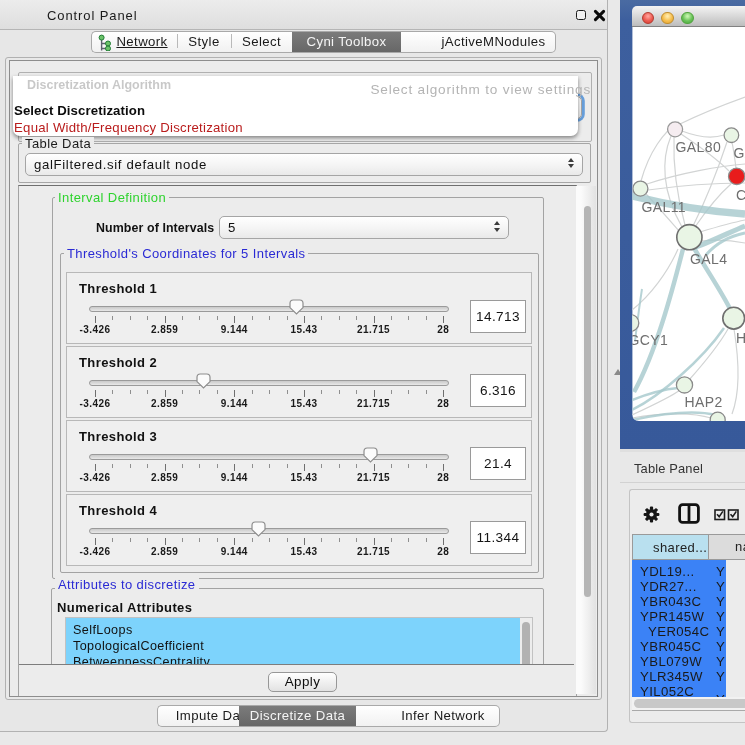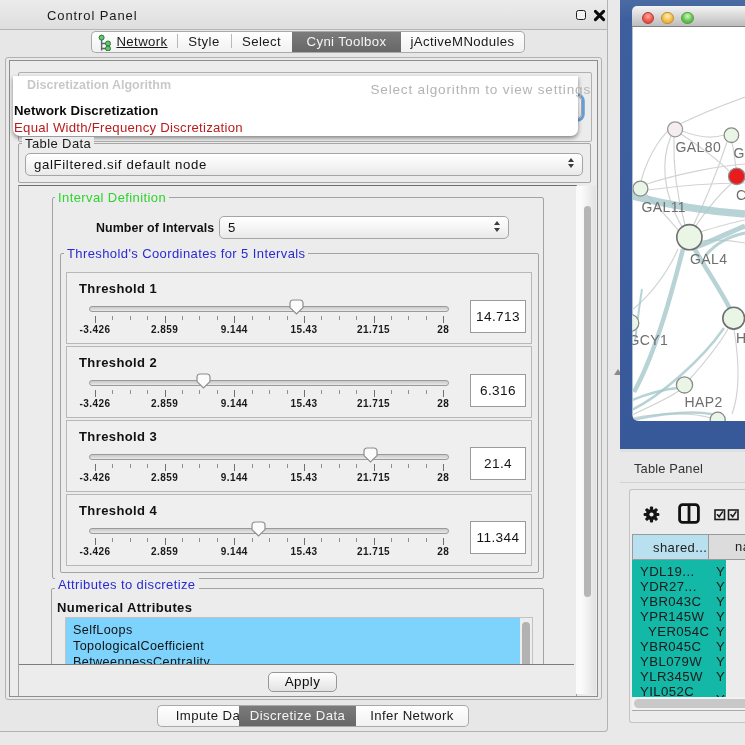--- a/index.html
+++ b/index.html
@@ -24,21 +24,21 @@
 <div class="abs" style="left:5px;top:57px;width:595px;height:641px;background:#e9e9e9;border:1px solid #b1b1b1;border-radius:3px;"></div>
 
 <div class="abs" style="left:9px;top:60px;width:587px;height:635px;background:#ececec;border:1px solid #8d8d8d;"></div>
 
 <style>
  .seg{position:absolute;top:0;height:20px;line-height:20px;text-align:center;
       font-size:13.2px;color:#1a1a1a;background:linear-gradient(180deg,#ffffff,#f1f1f1);
       border-top:1px solid #a9a9a9;border-bottom:1px solid #a9a9a9;}
  .seg.dark{background:linear-gradient(180deg,#7b7b7b,#676767);color:#f5f5f5;}
  .seg.first{border-left:1px solid #a9a9a9;border-radius:5px 0 0 5px;}
- .seg.last{border-right:1px solid #a9a9a9;border-radius:0 5px 5px 0;}
+ .seg.last{border-right:1px solid #a9a9a9;border-radius:0 5px 5px 0;padding-left:31px;}
  .segsep{position:absolute;top:3px;height:14px;width:1px;background:#b9b9b9;}
 </style>
 <div class="abs" id="toptabs" style="left:91px;top:31px;height:22px;">
   <div class="seg first" style="left:0;width:86px;text-decoration:underline;">
     <svg style="position:absolute;left:6px;top:2px;" width="14" height="17" viewBox="0 0 14 17">
       <path d="M3.6 4 L3.6 16.5 M3.6 9.5 L9.5 9.5 M3.6 14.5 L9.5 14.5" stroke="#5c616e" stroke-width="1.4" fill="none"></path>
       <circle cx="3.6" cy="3.6" r="2.5" fill="#6cc26a" stroke="#1f7c33" stroke-width="1"></circle>
       <circle cx="10" cy="9.5" r="2.5" fill="#6cc26a" stroke="#1f7c33" stroke-width="1"></circle>
       <circle cx="10" cy="14.5" r="2.5" fill="#6cc26a" stroke="#1f7c33" stroke-width="1"></circle>
     </svg>
@@ -62,21 +62,21 @@
  .spin .dn{width:0;height:0;border-left:3.5px solid transparent;border-right:3.5px solid transparent;border-top:4.5px solid #3c3c3c;}
  .grouptitle{position:absolute;background:#ececec;padding:0 3px;font-size:13px;line-height:13px;white-space:nowrap;}
 </style>
 
 <div class="abs" style="left:18px;top:72px;width:572px;height:68px;border:1px solid #b0b0b0;border-radius:2px;"></div>
 
 <div class="combo" style="left:25px;top:96px;width:555px;height:21px;box-shadow:0 0 0 2.8px rgba(80,145,215,0.85);"></div>
 
 <div class="abs" style="left:13px;top:76px;width:565px;height:60px;background:#ffffff;border-radius:0 0 7px 7px;box-shadow:0 2px 4px rgba(0,0,0,0.45);"></div>
 <div class="abs nowrap" style="left:24px;top:82px;width:567px;text-align:right;font-size:13.6px;letter-spacing:0.8px;color:#b4b4b4;">Select algorithm to view settings</div>
-<div class="abs nowrap" style="left:14px;top:103px;font-size:13.2px;letter-spacing:0.1px;font-weight:bold;color:#0c0c0c;">Network Discretization</div>
+<div class="abs nowrap" style="left:14px;top:103px;font-size:13.2px;letter-spacing:0.1px;font-weight:bold;color:#0c0c0c;">Select Discretization</div>
 <div class="abs nowrap" style="left:14px;top:120px;font-size:13.2px;letter-spacing:0.25px;color:#b91c1c;">Equal Width/Frequency Discretization</div>
 
 <div class="abs nowrap" style="left:27px;top:78px;font-size:12.5px;letter-spacing:0px;font-weight:bold;color:rgba(95,95,95,0.34);">Discretization Algorithm</div>
 
 <div class="abs" style="left:18px;top:143px;width:571px;height:38px;border:1px solid #a6a6a6;border-radius:2px;"></div>
 <div class="grouptitle" style="left:22px;top:137px;color:#1b1b1b;">Table Data</div>
 <div class="combo" style="left:25px;top:152.5px;width:556px;height:21px;">
   <div class="ctxt">galFiltered.sif default node</div>
   <div class="spin" style="top:4px;">
       <div class="up"></div>
@@ -310,21 +310,21 @@
   <path d="M3 6.2 L5.2 8.6 L8.8 3.4" fill="none" stroke="#1d1d1d" stroke-width="1.6"></path>
   <rect x="14.5" y="2" width="9.5" height="9.5" fill="none" stroke="#1d1d1d" stroke-width="1.6"></rect>
   <path d="M16.5 6.2 L18.7 8.6 L22.3 3.4" fill="none" stroke="#1d1d1d" stroke-width="1.6"></path>
 </svg>
 
 <div class="abs" style="left:632px;top:534px;width:76px;height:24px;background:#b9e0ef;border:1px solid #9a9a9a;border-right:none;"></div>
 <div class="abs" style="left:708px;top:534px;width:37px;height:24px;background:#dcdcdc;border:1px solid #9a9a9a;border-right:none;"></div>
 <div class="abs nowrap" style="left:653px;top:540px;font-size:13px;color:#222;">shared...</div>
 <div class="abs nowrap" style="left:735px;top:539px;font-size:13px;color:#222;">na</div>
 
-<div class="abs" style="left:632px;top:560px;width:94px;height:137px;background:#14b8a6;overflow:hidden;">
+<div class="abs" style="left:632px;top:560px;width:94px;height:137px;background:#3b82f6;overflow:hidden;">
   <style>.trow{position:absolute;font-size:13.2px;color:#1a1a1a;white-space:nowrap;}</style>
   <div class="trow" style="left:8px;top:4px;">YDL19...</div>
     <div class="trow" style="left:84px;top:4px;">YDL1</div>
   <div class="trow" style="left:8px;top:19px;">YDR27...</div>
     <div class="trow" style="left:84px;top:19px;">YDR2</div>
   <div class="trow" style="left:8px;top:34px;">YBR043C</div>
     <div class="trow" style="left:84px;top:34px;">YBR0</div>
   <div class="trow" style="left:8px;top:49px;">YPR145W</div>
     <div class="trow" style="left:84px;top:49px;">YPR1</div>
   <div class="trow" style="left:8px;top:64px;margin-left:8px;">YER054C</div>

